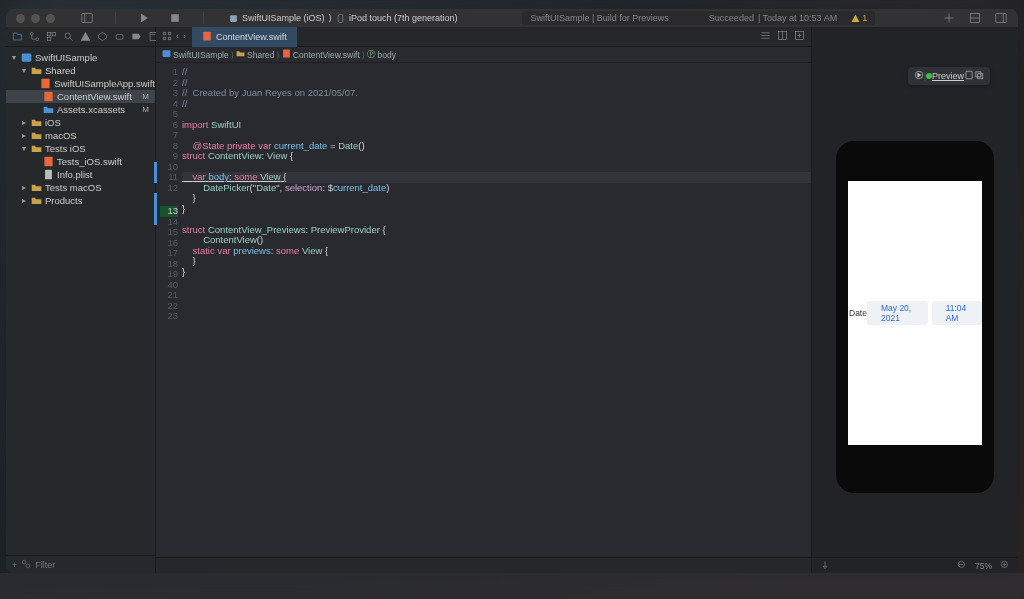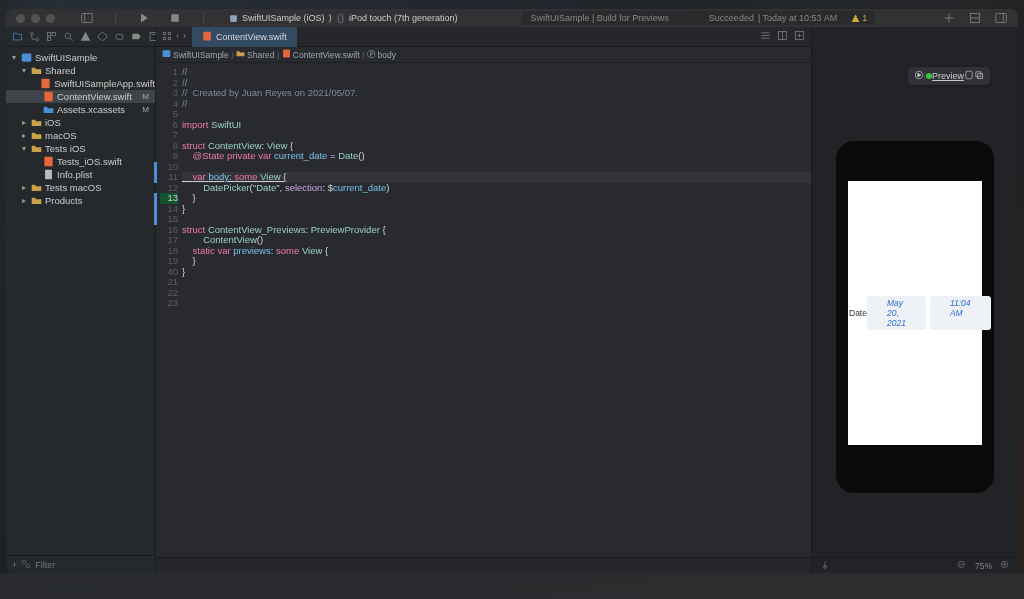--- a/index.html
+++ b/index.html
@@ -51,21 +51,21 @@
   .tabbar .navbtns { display: flex; gap: 4px; padding: 0 6px; color: #888; }
   .tab { height: 20px; background: #334a63; color: #d0d8e0; display: flex; align-items: center; padding: 0 10px; gap: 4px; }
   .tabbar-right { margin-left: auto; display: flex; gap: 6px; padding-right: 6px; color: #888;}
   .breadcrumb { height: 16px; background: #292a30; display: flex; align-items: center; font-size: 8.5px; color: #9aa; padding: 0 6px; gap: 2px; border-bottom: 1px solid #1f1f22; }
   .breadcrumb .chev { color: #666; }
   
   .code-area { flex: 1; display: flex; background: #292a30; font-family: Menlo, Consolas, monospace; font-size: 9.5px; line-height: 10.5px; }
   .gutter-marks { width: 4px; background: #292a30; }
   .line-nos { width: 22px; text-align: right; color: #5a5c63; padding-top: 4px; padding-right: 4px; }
   .line-nos div { height: 10.5px; }
-  .line-nos .hl { background: #14532d; color: #ccc; }
+  .line-nos .hl { background: #14532d; color: #ccc; margin-top: 13px; }
   .code { flex: 1; padding-top: 4px; color: #d0d2d8; position: relative; }
   .code .ln { height: 10.5px; white-space: pre; }
   .code .ln.hl { background: #33343b; text-decoration: underline; }
   .c-comment { color: #7f8c98; }
   .c-kw { color: #ef7baa; }
   .c-type { color: #9ad1c3; }
   .c-prop { color: #77c1e8; }
   .c-attr { color: #c9a5d8; }
   .change-bar { position: absolute; left: -28px; width: 3px; background: #4a90d9; }
   
@@ -74,21 +74,21 @@
   
   .canvas { width: 207px; background: #222326; display: flex; flex-direction: column; border-left: 1px solid #1a1a1a; }
   .canvas-top { flex:1; display:flex; align-items:center; justify-content:center; padding-top: 50px; }
   .preview-toolbar { position: absolute; top: 58px; right: 28px; height: 18px; background: #303136; border-radius: 4px; display: flex; align-items: center; padding: 0 6px; font-size: 9px; color: #ccc; box-shadow: 0 1px 4px rgba(0,0,0,.3); text-decoration: underline; }
   .preview-toolbar .live { width:6px; height:6px; border-radius:50%; background:#3cc23c; }
   .device { width: 158px; height: 352px; background: #0a0a0a; border-radius: 18px; padding: 40px 12px 48px 12px; position: relative; }
   .screen { width: 100%; height: 100%; background: #fff; display: flex; flex-direction: column; justify-content: center; }
   .dp-row { display: flex; align-items: center; padding: 0 0px; font-size: 8.5px; }
   .dp-label { color: #333; flex: 0 0 auto; padding-left: 1px;}
   .dp-pills { margin-left: auto; display: flex; gap: 4px; }
-  .pill { background: #eef1f5; color: #2a6cd6; padding: 2px 20px; border-radius: 3px; font-style: italic; }
+  .pill { background: #eef1f5; color: #2a6cd6; padding: 2px 14px; border-radius: 3px; }
   .canvas-footer { height: 16px; border-top: 1px solid #1a1a1a; display: flex; align-items: center; justify-content: flex-end; padding: 0 8px; gap: 8px; font-size: 8.5px; color: #888; }
   
   
   .dock { position: absolute; bottom: 0; left: 0; right: 0; height: 26px; background: rgba(50,50,55,.6); backdrop-filter: blur(10px); }
 </style>
 </head>
 <body>
 
 <div class="bg-blur"></div>
 
@@ -412,22 +412,22 @@
             <div>23</div>
           </div>
         <div class="code" id="code-body">
             <div class="ln"><span class="c-comment">//</span></div>
             <div class="ln"><span class="c-comment">//</span></div>
             <div class="ln"><span class="c-comment">//  Created by Juan Reyes on 2021/05/07.</span></div>
             <div class="ln"><span class="c-comment">//</span></div>
             <div class="ln">&nbsp;</div>
             <div class="ln"><span class="c-kw">import</span> <span class="c-type">SwiftUI</span></div>
             <div class="ln">&nbsp;</div>
+            <div class="ln">    <span class="c-kw">@State</span> <span class="c-kw">private</span> <span class="c-kw">var</span> <span class="c-prop">current_date</span> = <span class="c-type">Date</span>()</div>
             <div class="ln"><span class="c-kw">struct</span> <span class="c-type">ContentView</span>: <span class="c-type">View</span> {</div>
-            <div class="ln">    <span class="c-kw">@State</span> <span class="c-kw">private</span> <span class="c-kw">var</span> <span class="c-prop">current_date</span> = <span class="c-type">Date</span>()</div>
             <div class="ln">&nbsp;</div>
             <div class="ln hl">    <span class="c-kw">var</span> <span class="c-prop">body</span>: <span class="c-kw">some</span> <span class="c-type">View</span> {</div>
             <div class="ln">        <span class="c-type">DatePicker</span>("<span class="c-type">Date</span>", <span class="c-attr">selection</span>: $<span class="c-prop">current_date</span>)</div>
             <div class="ln">    }</div>
             <div class="ln">}</div>
             <div class="ln">&nbsp;</div>
             <div class="ln"><span class="c-kw">struct</span> <span class="c-type">ContentView_Previews</span>: <span class="c-type">PreviewProvider</span> {</div>
             <div class="ln">        <span class="c-type">ContentView</span>()</div>
             <div class="ln">    <span class="c-kw">static</span> <span class="c-kw">var</span> <span class="c-prop">previews</span>: <span class="c-kw">some</span> <span class="c-type">View</span> {</div>
             <div class="ln">    }</div>

